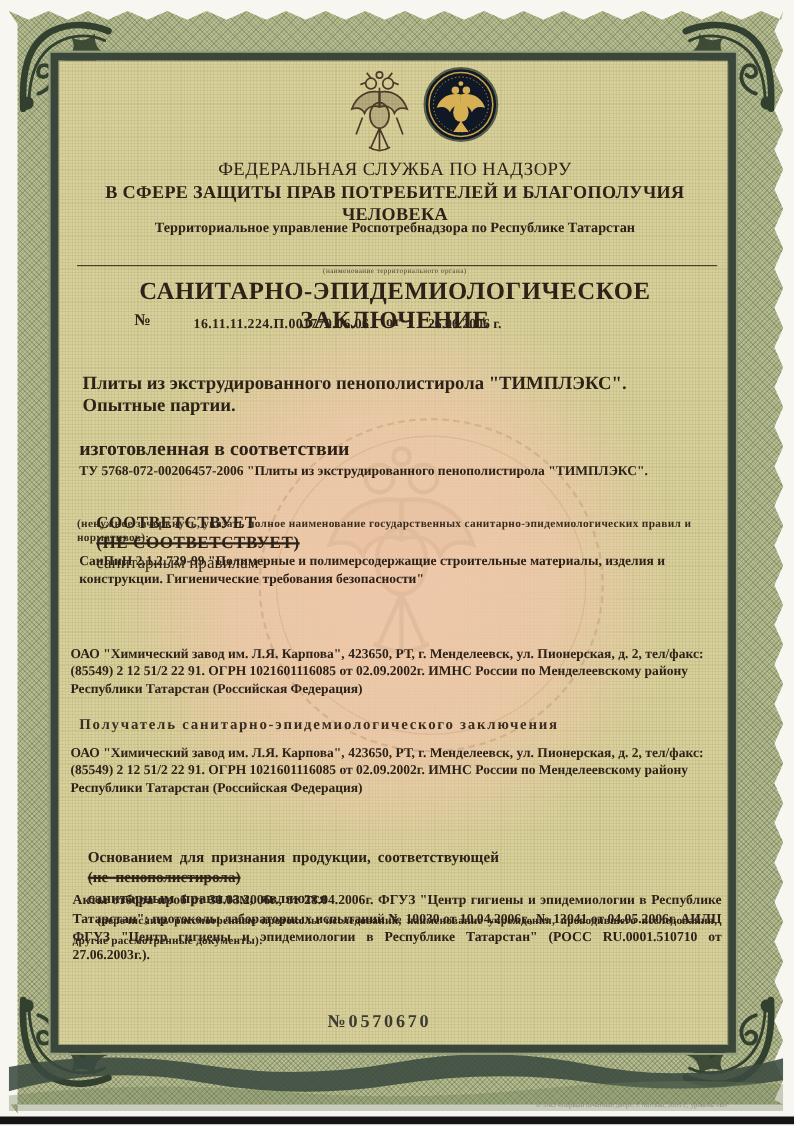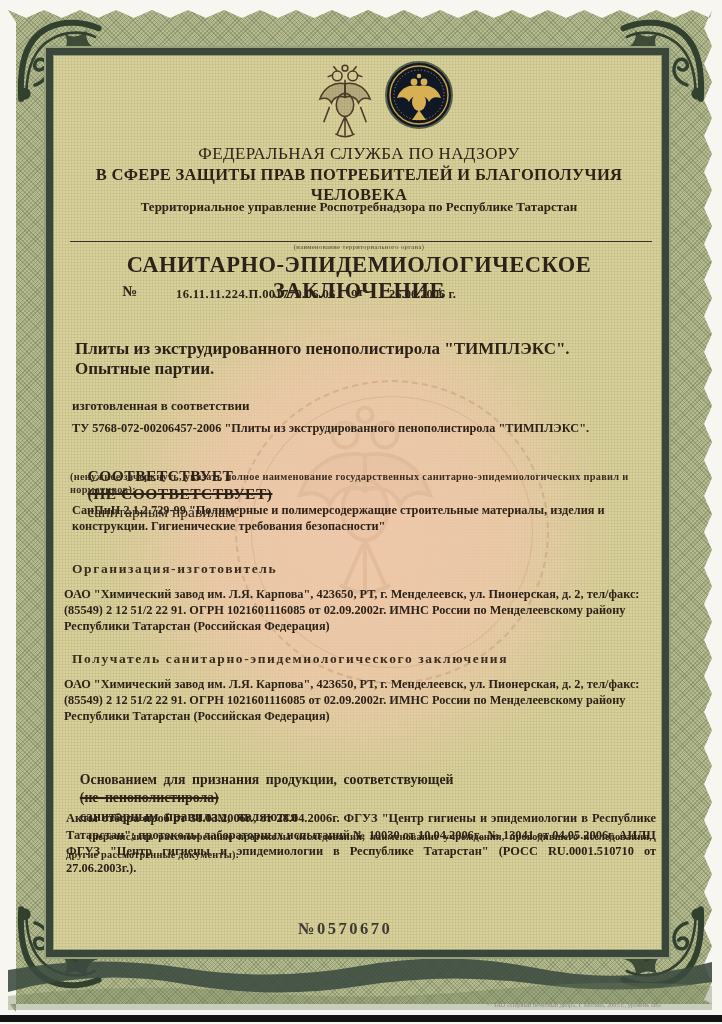--- a/index.html
+++ b/index.html
@@ -39,21 +39,21 @@
   .terr{top:199px;font-size:13px;font-weight:600;}
   .rule{position:absolute;left:70px;top:241px;width:582px;border-top:1.5px solid #3b2f23;}
   .cap{top:243px;font-size:6.5px;letter-spacing:.4px;color:#4a4036;}
   .title{top:252px;font-size:22.5px;font-weight:bold;letter-spacing:.5px;}
   .no-label{left:122px;top:283px;font-size:15px;font-weight:bold;}
   .number{left:176px;top:287px;font-size:12.5px;font-weight:bold;letter-spacing:.4px;}
   .ot{left:351px;top:284px;font-size:13px;font-weight:bold;}
   .date{left:389px;top:287px;font-size:12.5px;font-weight:bold;}
   .intro{left:72px;top:314px;width:582px;font-size:13px;font-weight:bold;}
   .product{left:75px;top:339px;width:570px;font-size:17px;font-weight:bold;}
-  .made{left:72px;top:398px;font-size:13px;font-weight:bold;text-align:center;}
+  .made{left:72px;top:398px;font-size:18px;font-weight:bold;text-align:center;}
   .tu{left:72px;top:421px;width:575px;font-size:12.3px;font-weight:bold;}
   .conf{left:72px;top:449px;font-size:15.5px;}
   .conf .b{font-weight:600;letter-spacing:.5px;}
   .struck{text-decoration:line-through;text-decoration-thickness:2px;}
   .note{left:70px;top:470px;width:560px;font-size:10.3px;font-weight:600;line-height:1.3;letter-spacing:.3px;color:#3a2d20;}
   .sanpin{left:72px;top:503px;width:578px;font-size:12.3px;font-weight:bold;line-height:1.3;}
   .sechead{font-size:13.5px;font-weight:bold;letter-spacing:1.6px;color:#3a2d20;}
   .mh{left:72px;top:561px;}
   .mt{left:64px;top:587px;width:592px;font-size:12.3px;font-weight:bold;line-height:1.3;}
   .rh{left:72px;top:651px;}
@@ -189,21 +189,20 @@
   <div class="t tu">ТУ 5768-072-00206457-2006 "Плиты из экструдированного пенополистирола "ТИМПЛЭКС".</div>
 
   <div class="t note">(ненужное зачеркнуть, указать полное наименование государственных санитарно-эпидемиологических правил и нормативов):</div>
   <div class="t conf">
     <span class="b">СООТВЕТСТВУЕТ</span>
     <span class="b struck">(НЕ СООТВЕТСТВУЕТ)</span>
     <span>санитарным правилам</span>
   </div>
   <div class="t sanpin">СанПиН 2.1.2.729-99 "Полимерные и полимерсодержащие строительные материалы, изделия и конструкции. Гигиенические требования безопасности"</div>
 
-  <div class="t sechead mh">Организация-изготовитель</div>
   <div class="t mt">ОАО "Химический завод им. Л.Я. Карпова", 423650, РТ, г. Менделеевск, ул. Пионерская, д. 2, тел/факс: (85549) 2 12 51/2 22 91. ОГРН 1021601116085 от 02.09.2002г. ИМНС России по Менделеевскому району Республики Татарстан (Российская Федерация)</div>
 
   <div class="t sechead rh">Получатель санитарно-эпидемиологического заключения</div>
   <div class="t rt">ОАО "Химический завод им. Л.Я. Карпова", 423650, РТ, г. Менделеевск, ул. Пионерская, д. 2, тел/факс: (85549) 2 12 51/2 22 91. ОГРН 1021601116085 от 02.09.2002г. ИМНС России по Менделеевскому району Республики Татарстан (Российская Федерация)</div>
 
   <div class="t basis">
     <span class="main">Основанием для признания продукции, соответствующей</span>
     <span class="main struck">(не пенополистирола)</span>
     <span class="main">санитарным правилам, являются</span>
     <span class="small-note">(перечислить рассмотренные протоколы исследований, наименование учреждения, проводившего исследования, другие рассмотренные документы):</span>

